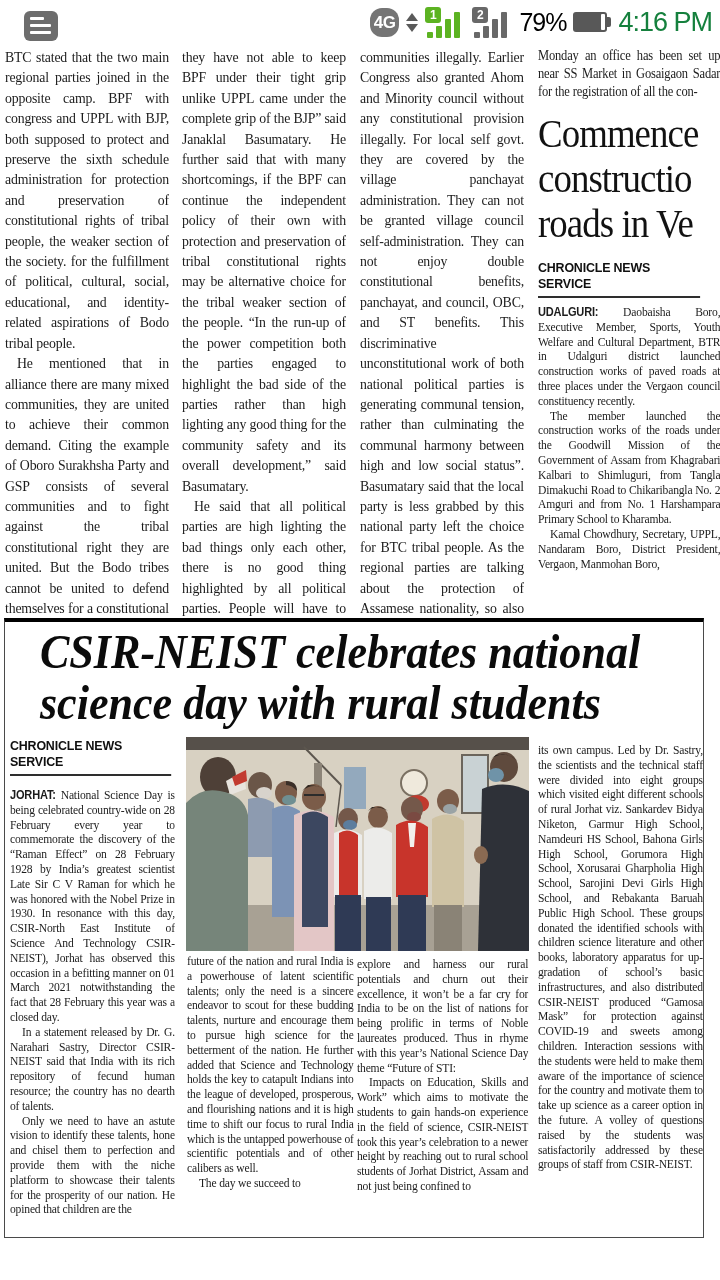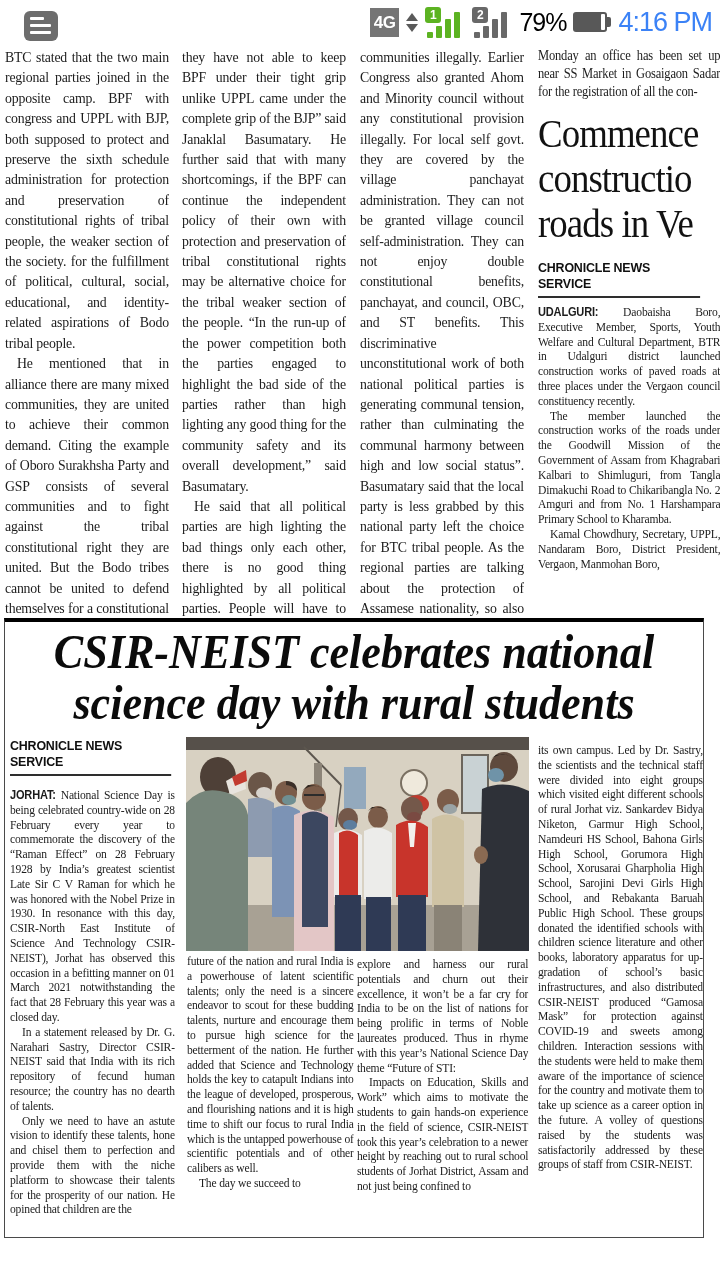--- a/index.html
+++ b/index.html
@@ -8,42 +8,42 @@
 
   
   .status-bar{position:absolute;left:0;top:0;width:720px;height:44px;background:#fff;}
   .notes-icon{position:absolute;left:24px;top:11px;width:34px;height:30px;background:#6d6d6d;border-radius:6px;}
   .notes-icon i{position:absolute;left:6px;height:3px;background:#fff;border-radius:1px;}
   .notes-icon i:nth-child(1){top:6px;width:14px;}
   .notes-icon i:nth-child(2){top:13px;width:21px;}
   .notes-icon i:nth-child(3){top:20px;width:21px;}
   .sb-right{position:absolute;right:8px;top:0;height:44px;display:flex;align-items:center;gap:7px;}
   .badge-4g{background:#757575;color:#fff;font:bold 17px/1 "Liberation Sans",sans-serif;
-            border-radius:0;padding:6px 4px;letter-spacing:-0.5px;}
+            border-radius:12px;padding:6px 4px;letter-spacing:-0.5px;}
   .updown{display:flex;flex-direction:column;gap:3px;}
   .tri{width:0;height:0;border-left:6px solid transparent;border-right:6px solid transparent;}
   .tri.up{border-bottom:8px solid #5a5a5a;}
   .tri.down{border-top:8px solid #5a5a5a;}
   .sim{position:relative;width:40px;height:31px;}
   .sim .bdg{position:absolute;left:0;top:0;width:16px;height:16px;border-radius:3px;
             color:#fff;font:bold 12px/16px "Liberation Sans",sans-serif;text-align:center;}
   .sim i{position:absolute;bottom:0;width:6px;border-radius:1px;}
   .sim i:nth-of-type(1){left:2px;height:6px;}
   .sim i:nth-of-type(2){left:11px;height:12px;}
   .sim i:nth-of-type(3){left:20px;height:19px;}
   .sim i:nth-of-type(4){left:29px;height:26px;}
   .sim.green .bdg{background:#5cb322;}
   .sim.green i{background:#5cb322;}
   .sim.gray .bdg{background:#686868;}
   .sim.gray i{background:#686868;}
   .pct{font:25px/1 "Liberation Sans",sans-serif;color:#000000;letter-spacing:-1px;}
   .battery{position:relative;width:34px;height:20px;background:#585858;border-radius:3px;}
   .battery .tip{position:absolute;right:-4px;top:5px;width:4px;height:10px;background:#585858;border-radius:0 2px 2px 0;}
   .battery .lvl{position:absolute;right:2px;top:2px;bottom:2px;width:4px;background:#fff;border-radius:1px;}
-  .time{font:27px/1 "Liberation Sans",sans-serif;color:#3b82f6;letter-spacing:-1px;margin-left:4px;}
+  .time{font:27px/1 "Liberation Sans",sans-serif;color:#15803d;letter-spacing:-1px;margin-left:4px;}
 
   
   .squeeze{transform:scaleX(0.921);transform-origin:0 0;}
   .bp{margin:0;text-align:justify;font-size:15px;line-height:20.4px;letter-spacing:-0.2px;}
   .bp.small{font-size:12.6px;line-height:14.8px;}
   .ind{text-indent:13px;}
   .byline{font:bold 13.5px/16px "Liberation Sans",sans-serif;color:#101010;
           border-bottom:2px solid #2e2e2e;padding-bottom:4px;letter-spacing:-0.2px;}
   .dl{font-family:"Liberation Sans",sans-serif;font-weight:bold;font-size:12px;letter-spacing:-0.2px;}
 
@@ -54,21 +54,21 @@
   .commence{margin-top:10px;font-family:"Liberation Serif",serif;font-size:40px;
             line-height:45px;color:#121212;white-space:nowrap;letter-spacing:-1px;}
   .tc4 .byline{margin-top:14px;width:176px;}
   .tc4 .bp.small{margin-top:7px;}
   .tc4 .bp.small + .bp.small{margin-top:0;}
 
   
   .article-box{position:absolute;left:4px;top:618px;width:698px;height:615px;background:#fff;
                border-top:4px solid #000;border-left:1px solid #4a4a4a;border-right:1px solid #4a4a4a;
                border-bottom:1px solid #4a4a4a;}
-  .art-headline{position:absolute;left:0;top:4px;width:100%;text-align:center;
+  .art-headline{position:absolute;left:0;top:4px;width:100%;text-align:left;
                 font-family:"Liberation Serif",serif;font-style:italic;font-weight:bold;
                 font-size:49px;color:#0b0b0b;}
   .art-headline div{line-height:51px;transform:scaleX(0.9);transform-origin:50% 0;white-space:nowrap;}
   .abs{position:absolute;}
   .leftcol{left:5px;top:116px;width:179px;height:494px;overflow:hidden;}
   .leftcol .byline{width:175px;margin-bottom:12px;}
   .leftcol .bp.small:nth-of-type(2){margin-top:0;}
   .photo{left:181px;top:115px;width:343px;height:214px;}
   .midleft{left:182px;top:332px;width:181px;height:279px;overflow:hidden;}
   .midright{left:352px;top:335px;width:186px;height:276px;overflow:hidden;}

